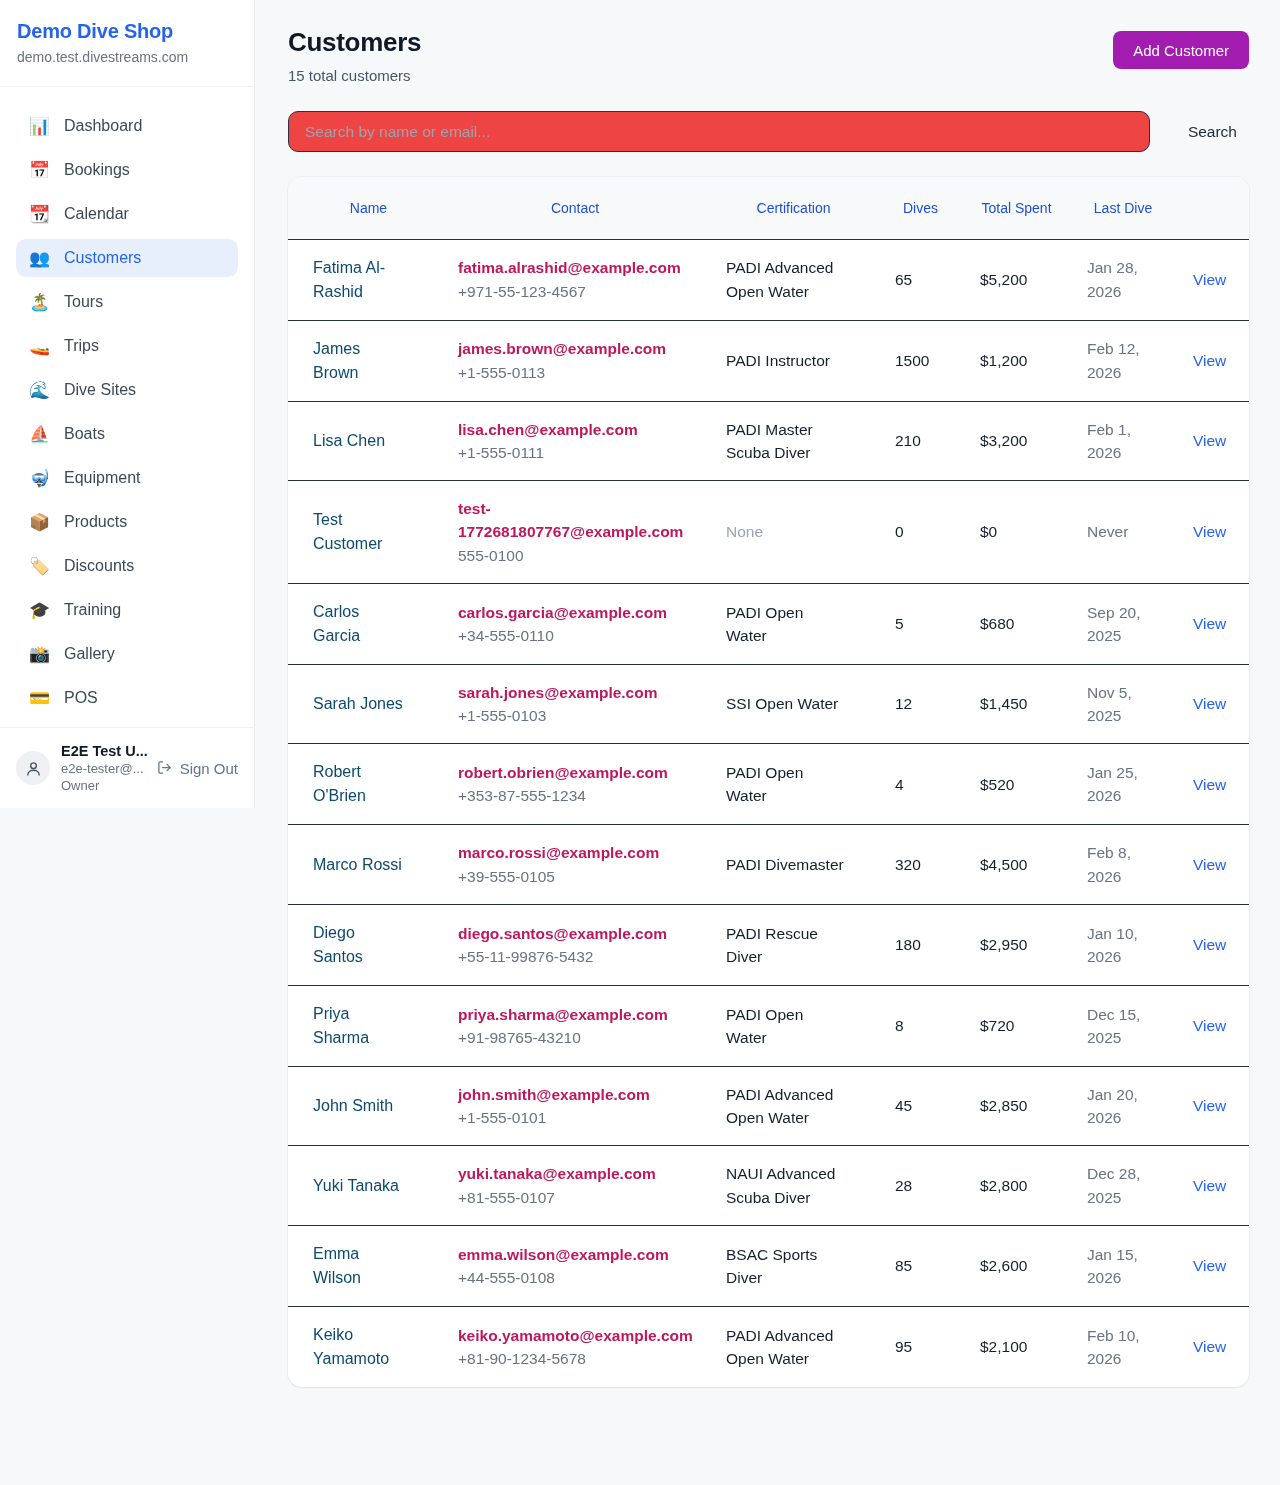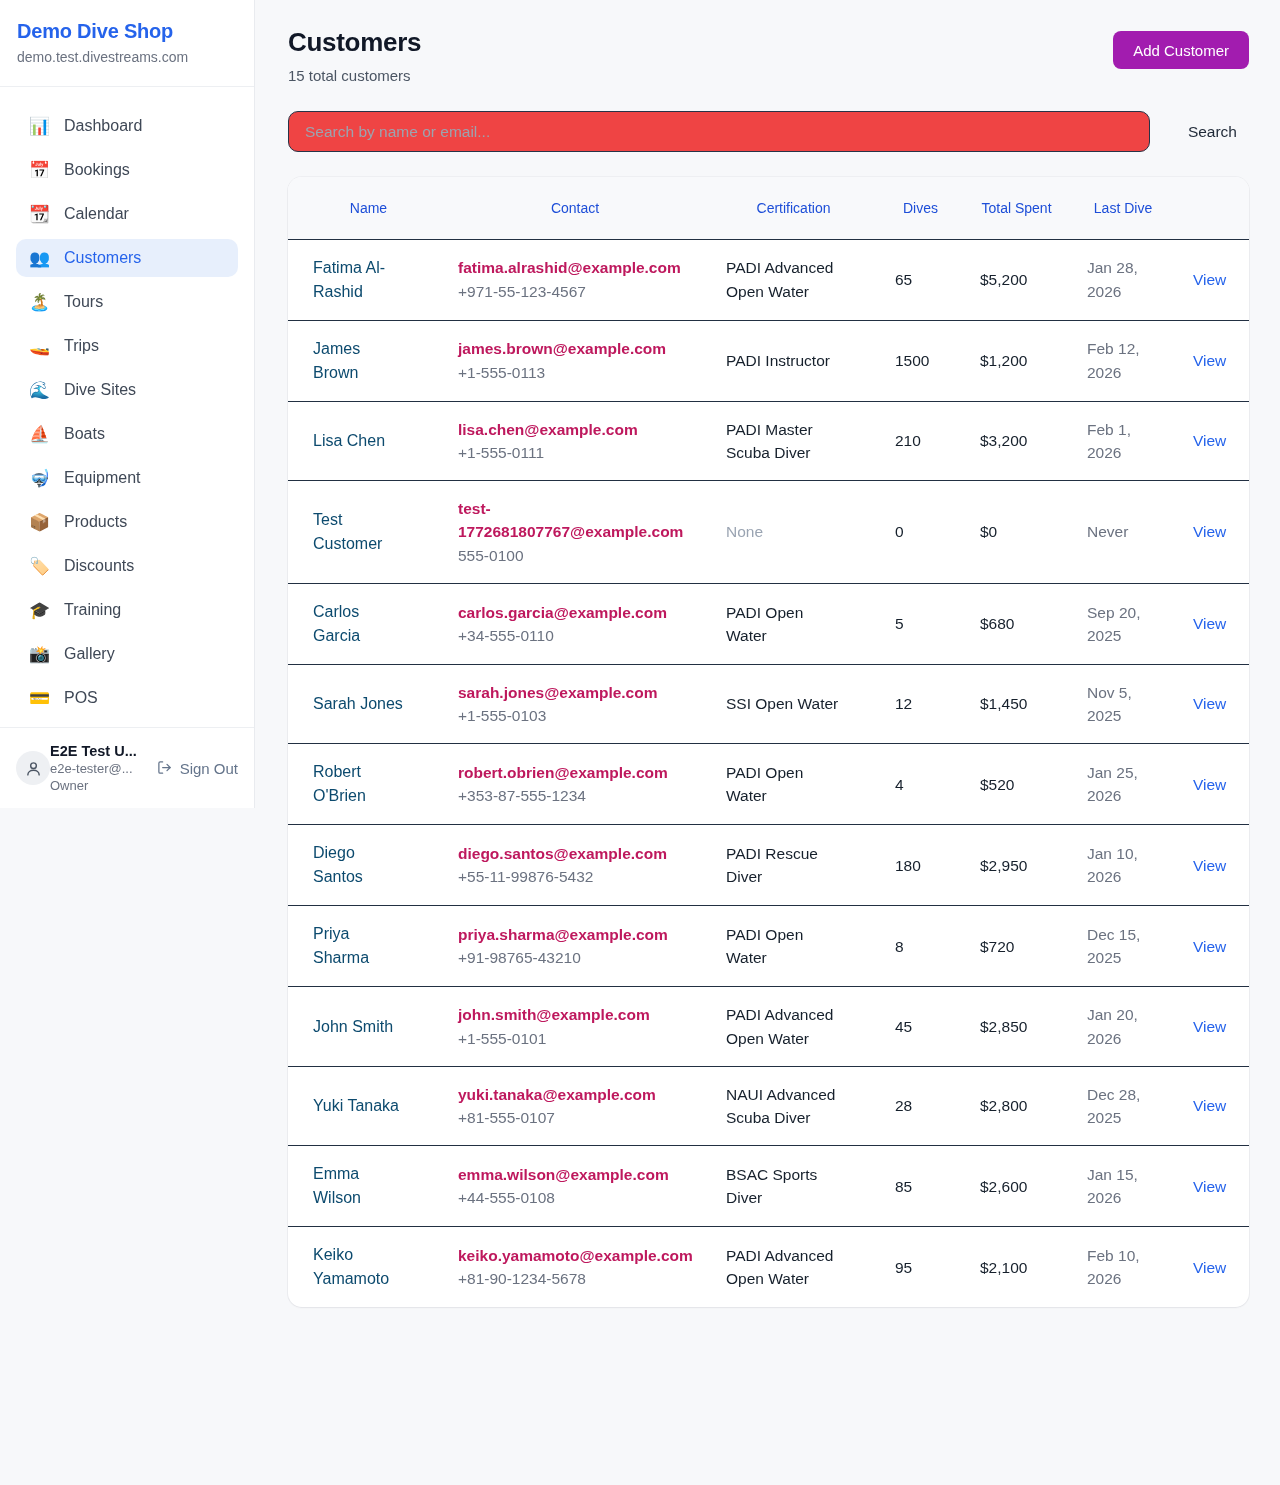--- a/index.html
+++ b/index.html
@@ -27,21 +27,21 @@
     padding: 8px 13px; margin-bottom: 6px;
     border-radius: 10px; cursor: pointer;
     color: #3f4856; font-size: 16px;
   }
   .nav-item.active { background: #e7effc; color: #2563eb; }
   .nav-icon { width: 22px; font-size: 17px; line-height: 1; text-align: center; flex: 0 0 auto; }
   .nav-label { line-height: 22px; white-space: nowrap; }
 
   .user-footer {
     border-top: 1px solid #edeff2;
-    padding: 15px 16px; display: flex; align-items: center; 
+    padding: 15px 16px; display: flex; align-items: center; gap: 11px;
   }
   .avatar {
     width: 34px; height: 34px; border-radius: 50%;
     background: #eef0f3; color: #4b5563;
     display: flex; align-items: center; justify-content: center; flex: 0 0 auto;
   }
   .user-meta { min-width: 0; }
   .user-name { font-weight: 700; font-size: 14.5px; color: #111827; white-space: nowrap; }
   .user-email, .user-role { font-size: 13px; color: #6b7280; margin-top: 2px; white-space: nowrap; }
   .signout {
@@ -334,20 +334,32 @@
       <div class="email">robert.obrien@example.com</div>
       <div class="phone">+353-87-555-1234</div>
     </td>
     <td class="cell-cert"><span class="cert">PADI Open Water</span></td>
     <td class="cell-dives">4</td>
     <td class="cell-spent">$520</td>
     <td class="cell-date">Jan 25, 2026</td>
     <td class="cell-action"><a class="view-link">View</a></td>
   </tr>
 
+  <tr>
+    <td class="cell-name"><a class="name-link">Marco Rossi</a></td>
+    <td class="cell-contact">
+      <div class="email">marco.rossi@example.com</div>
+      <div class="phone">+39-555-0105</div>
+    </td>
+    <td class="cell-cert"><span class="cert">PADI Divemaster</span></td>
+    <td class="cell-dives">320</td>
+    <td class="cell-spent">$4,500</td>
+    <td class="cell-date">Feb 8, 2026</td>
+    <td class="cell-action"><a class="view-link">View</a></td>
+  </tr>
 
   <tr>
     <td class="cell-name"><a class="name-link">Diego Santos</a></td>
     <td class="cell-contact">
       <div class="email">diego.santos@example.com</div>
       <div class="phone">+55-11-99876-5432</div>
     </td>
     <td class="cell-cert"><span class="cert">PADI Rescue Diver</span></td>
     <td class="cell-dives">180</td>
     <td class="cell-spent">$2,950</td>

